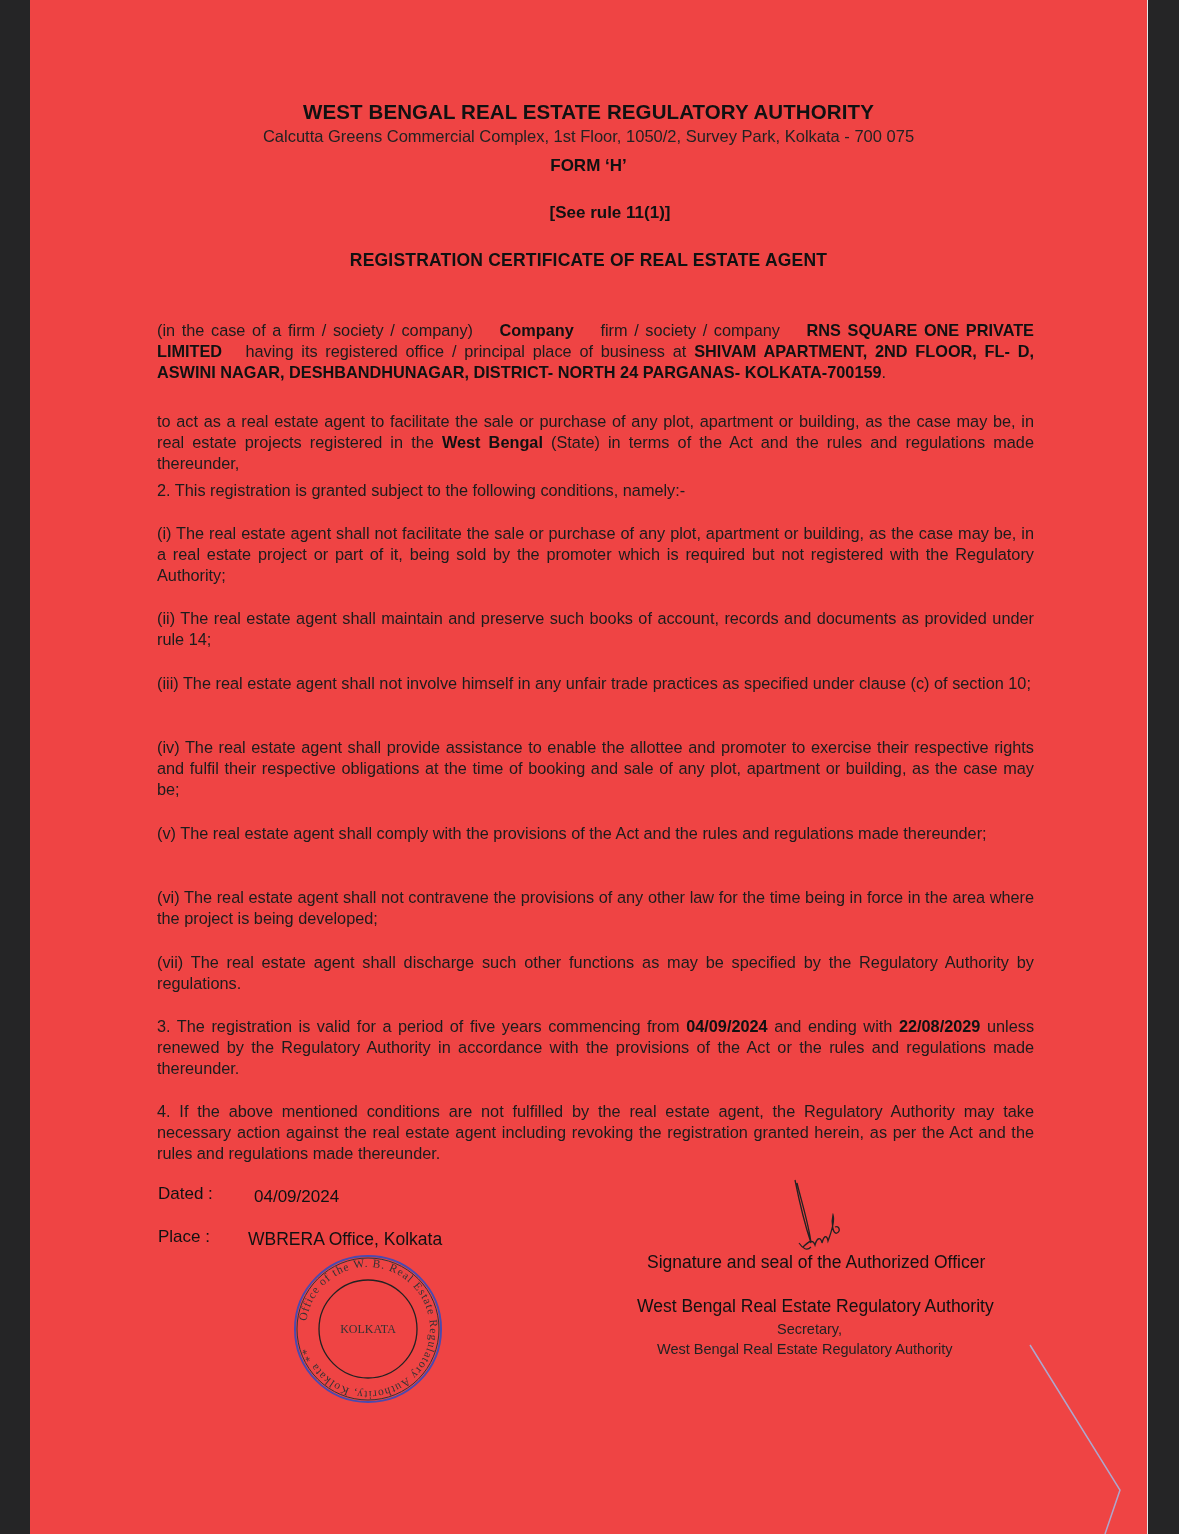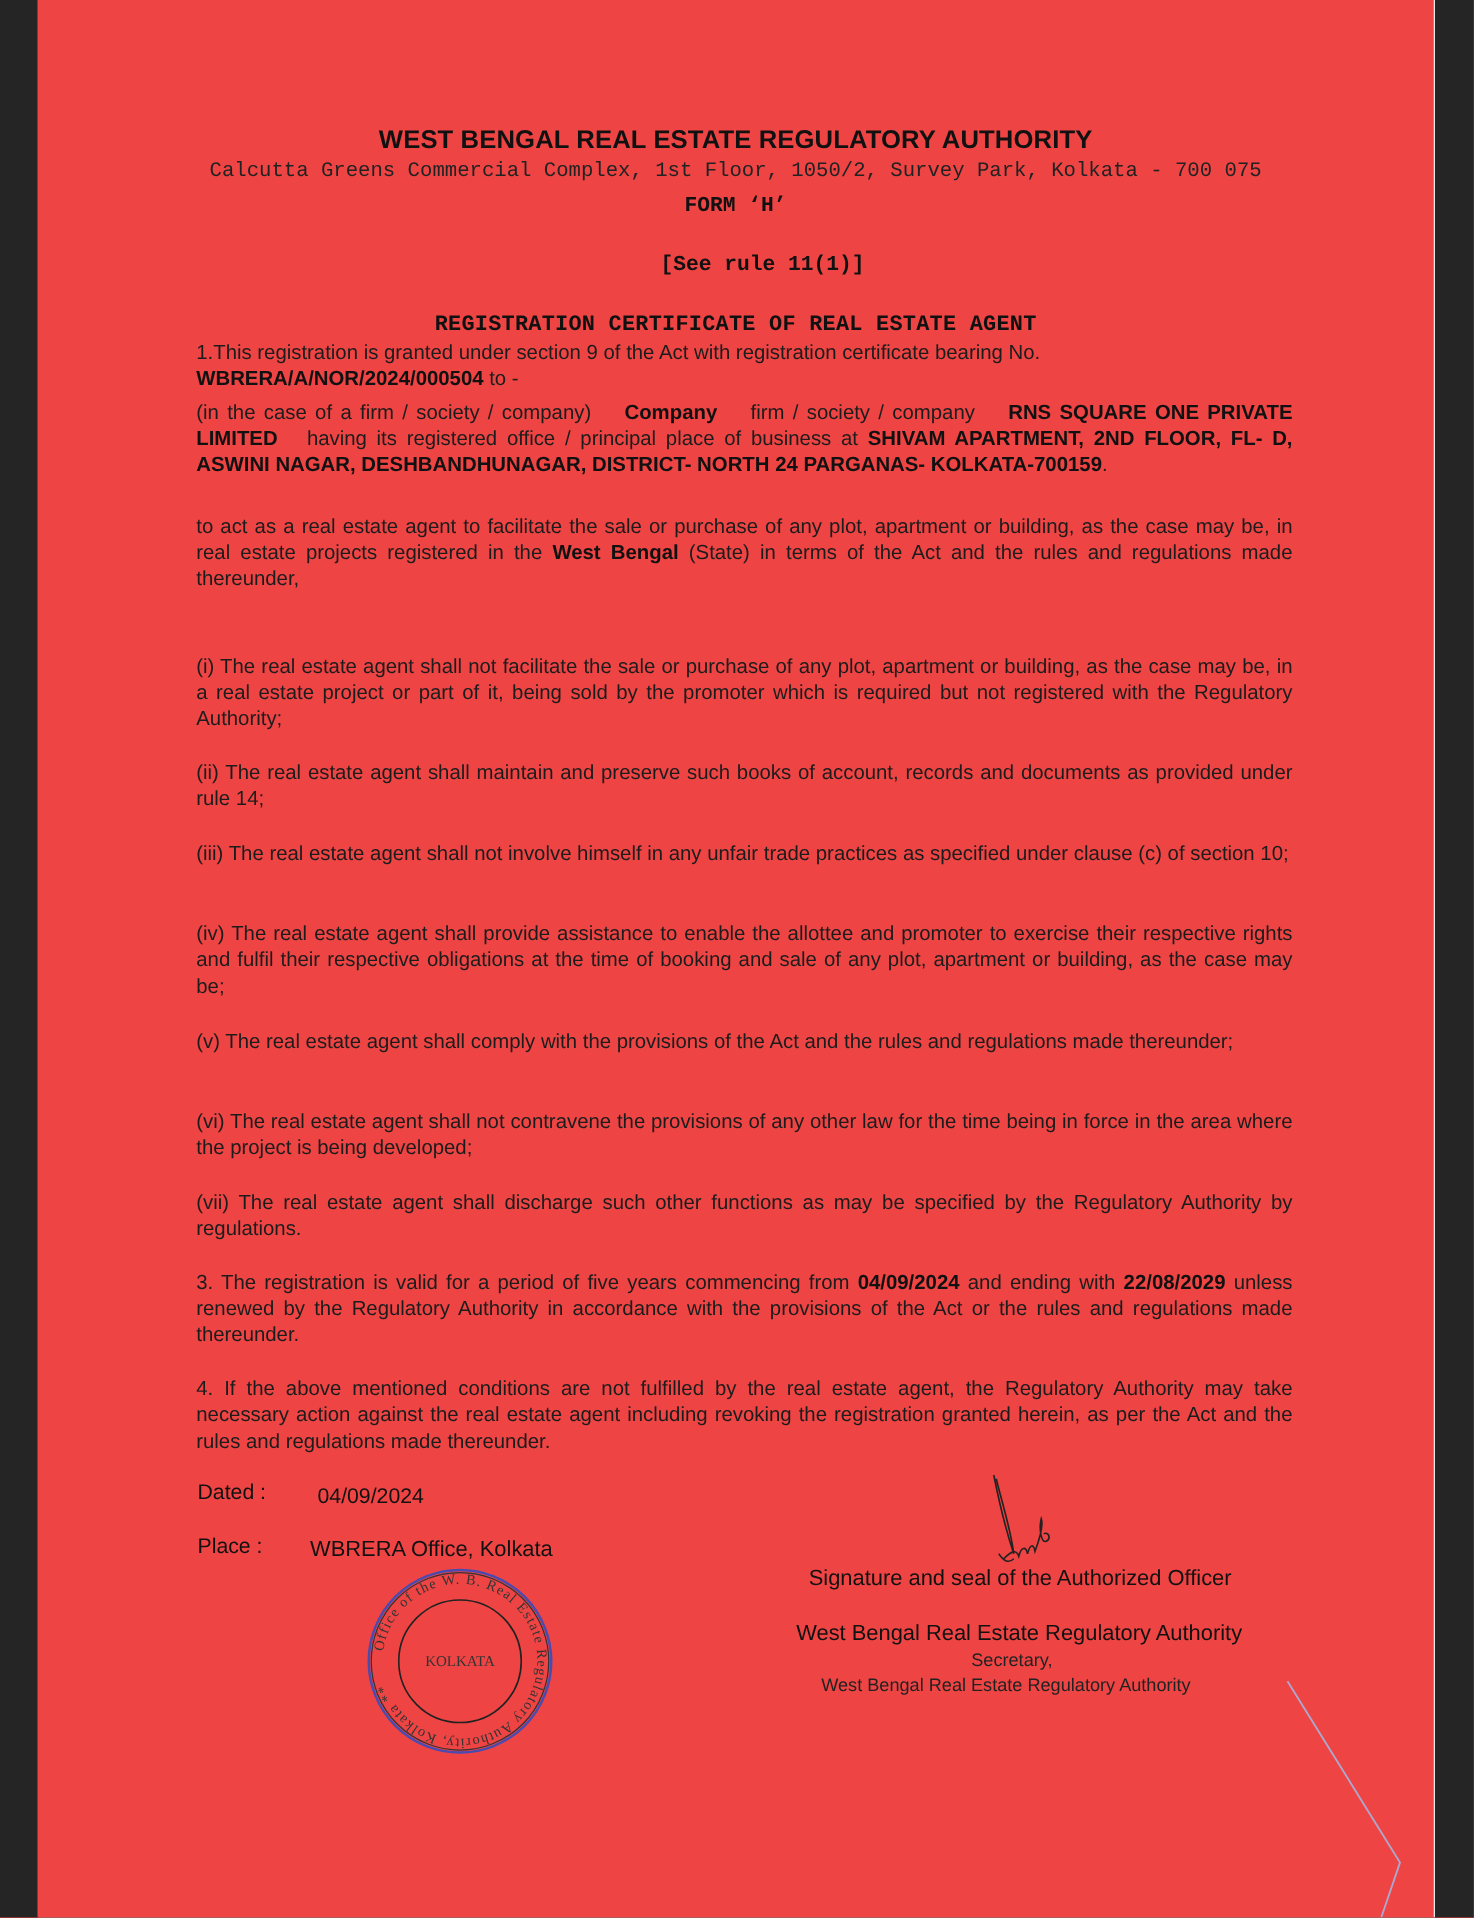--- a/index.html
+++ b/index.html
@@ -5,21 +5,21 @@
   html, body { margin: 0; padding: 0; }
   body {
     width: 1179px; height: 1534px; overflow: hidden;
     background: #252526; position: relative;
   }
   .page {
     position: absolute; left: 30px; top: 0; width: 1117px; height: 1534px;
     background: #ef4444; box-shadow: 1px 0 0 #e8e8e8;
   }
   .sans { font-family: "Liberation Sans", sans-serif; }
-  .serif { font-family: Liberation Mono, monospace; }
+  .serif { font-family: Liberation Sans, sans-serif; }
   .abs { position: absolute; }
   .center { left: 0; right: 0; text-align: center; }
   .h-title { top: 100px; font-size: 20.5px; font-weight: bold; color: #111; letter-spacing: 0.1px; }
   .h-addr { top: 127px; font-size: 16.5px; color: #222; }
   .h-form { top: 156px; font-size: 17px; font-weight: bold; color: #111; }
   .h-rule { top: 203px; font-size: 17px; font-weight: bold; color: #111; padding-left: 43px; }
   .h-cert { top: 250px; font-size: 17.5px; font-weight: bold; color: #111; letter-spacing: 0.2px; text-align: center; }
   .body-text {
     left: 127px; width: 877px; font-size: 16.3px; line-height: 21px; color: #1c1c1c;
     text-align: justify;
@@ -55,40 +55,37 @@
 <body>
 
 <div class="page">
 
   <div class="abs center sans h-title">WEST BENGAL REAL ESTATE REGULATORY AUTHORITY</div>
   <div class="abs center serif h-addr">Calcutta Greens Commercial Complex, 1st Floor, 1050/2, Survey Park, Kolkata - 700 075</div>
   <div class="abs center serif h-form">FORM ‘H’</div>
   <div class="abs center serif h-rule">[See rule 11(1)]</div>
   <div class="abs center serif h-cert">REGISTRATION CERTIFICATE OF REAL ESTATE AGENT</div>
 
-  <div class="abs sans body-text p1a">
-    <span>1.This registration is granted under section 9 of the Act with registration certificate bearing No.</span><br>
-    <b>WBRERA/A/NOR/2024/000504</b><span> to -</span>
-  </div>
 
   <div class="abs sans body-text p1b">
     <span>(in the case of a firm / society / company)</span>&nbsp;&nbsp;&nbsp;
     <b>Company</b>&nbsp;&nbsp;&nbsp;
     <span>firm / society / company</span>&nbsp;&nbsp;&nbsp;
     <b>RNS SQUARE ONE PRIVATE LIMITED</b>&nbsp;&nbsp;
     <span>having its registered office / principal place of business at</span>
     <b>SHIVAM APARTMENT, 2ND FLOOR, FL- D, ASWINI NAGAR,  DESHBANDHUNAGAR, DISTRICT- NORTH 24 PARGANAS- KOLKATA-700159</b><span>.</span>
   </div>
 
   <div class="abs sans body-text p1c">
     <span>to act as a real estate agent to facilitate the sale or purchase of any plot, apartment or building, as the case may be, in real estate projects registered in the</span>
     <b>West Bengal</b>
     <span>(State) in terms of the Act and the rules and regulations made thereunder,</span>
   </div>
 
+  <div class="abs sans body-text p2">2.  This registration is granted subject to the following conditions, namely:-</div>
 
   <div class="abs sans body-text c1">(i)  The real estate agent shall not facilitate the sale or purchase of any plot, apartment or building, as the case may be, in a real estate project or part of it, being  sold by the promoter which is required but not registered with the Regulatory Authority;</div>
   <div class="abs sans body-text c2">(ii)  The real estate agent shall maintain and preserve such books of account, records and documents as provided under rule 14;</div>
   <div class="abs sans body-text c3">(iii) The real estate agent shall not involve himself in any unfair trade practices as specified under clause (c) of section 10;</div>
   <div class="abs sans body-text c4">(iv) The real estate agent shall provide assistance to enable the allottee and promoter to exercise their respective rights and fulfil their respective obligations at the time of booking and sale of any plot, apartment or building, as the case may be;</div>
   <div class="abs sans body-text c5">(v) The real estate agent shall comply with the provisions of the Act and the rules and regulations made thereunder;</div>
   <div class="abs sans body-text c6">(vi) The real estate agent shall not contravene the provisions of any other law for the time being in force in the area where the project is being developed;</div>
   <div class="abs sans body-text c7">(vii) The real estate agent shall discharge such other functions as may be specified by the Regulatory Authority by regulations.</div>
 
   <div class="abs sans body-text p3">

